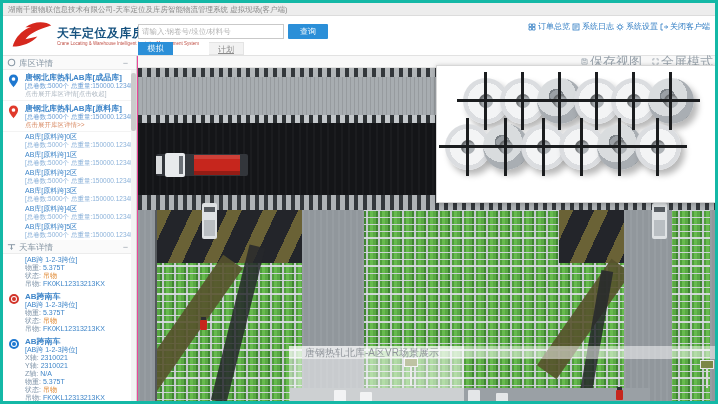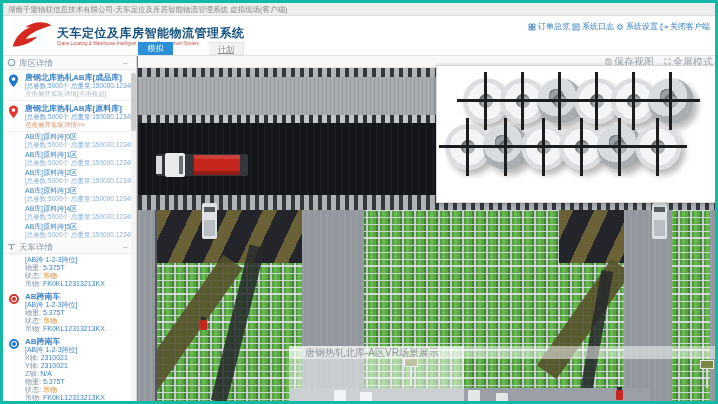--- a/index.html
+++ b/index.html
@@ -69,21 +69,21 @@
   .cvalue.status { color:#e0872f; }
 
   .sb-track { position:absolute; right:0; top:14px; bottom:0; width:5px; background:#f4f4f4; }
   .sb-thumb { position:absolute; top:3px; right:0; width:5px; height:58px; background:#cbcbcb; border-radius:2px; cursor:pointer; }
 
   
   .viewport { position:absolute; left:135px; top:53px; width:583px; height:351px; background:#eee; }
   .vp-toolbar { position:absolute; left:0; top:0; width:100%; height:12px; background:#f8f8f8;
                 border-bottom:1px solid #e4e4e4; display:flex; justify-content:flex-end; align-items:center;
                 gap:10px; padding-right:8px; }
-  .tlink { display:flex; align-items:center; gap:2px; font-size:10px; color:#97a1aa; cursor:pointer; }
+  .tlink { display:flex; align-items:center; gap:2px; font-size:13px; color:#97a1aa; cursor:pointer; }
   .tlink svg { width:7px; height:7px; display:block; }
 
   .scene { position:absolute; left:0; top:12px; width:583px; height:339px; overflow:hidden; background:#9aa0a5; cursor:grab; }
 
   .strip-top { position:absolute; left:0; top:0; width:100%; height:55px;
     background: repeating-linear-gradient(90deg, rgba(0,0,0,.10) 0 1px, transparent 1px 4px), #a8adb1; }
   .strip-top::before { content:""; position:absolute; left:0; top:0; width:100%; height:9px;
     background: repeating-linear-gradient(90deg, #33373b 0 4px, #b1b5b8 4px 9px); }
   .strip-top::after { content:""; position:absolute; left:0; bottom:0; width:100%; height:8px;
     background: repeating-linear-gradient(90deg, #2d3134 0 4px, #c3c7ca 4px 9px); }
@@ -167,20 +167,24 @@
       <svg viewBox="0 0 48 36">
         <path d="M4 30 C10 10, 30 4, 46 7 C32 11, 22 16, 18 22 L31 19 C25 26, 14 30, 4 30 Z" fill="#d6281e"></path>
         <path d="M18 9 C27 2, 40 2, 46 7 L28 9 Z" fill="#d6281e"></path>
       </svg>
       <div class="logo-text">
         <div class="logo-title">天车定位及库房智能物流管理系统</div>
         <div class="logo-sub">Crane Locating &amp; Warehouse Intelligent Logistics Management System</div>
       </div>
     </div>
 
+    <div class="search-row">
+      <input class="search-input" placeholder="请输入:钢卷号/垛位/材料号" style="">
+      <button class="search-btn">查询</button>
+    </div>
     <div class="tabs">
       <div class="tab active">模拟</div>
       <div class="tab inactive">计划</div>
     </div>
 
     <div class="header-links">
         <span class="hlink">
           <span class="hicon">
             <svg viewBox="0 0 8 8">
               <path d="M1 1h2.6v2.6H1zM4.4 1H7v2.6H4.4zM1 4.4h2.6V7H1zM4.4 4.4H7V7H4.4z" fill="none" stroke="#2f7cc3" stroke-width=".8"></path>

